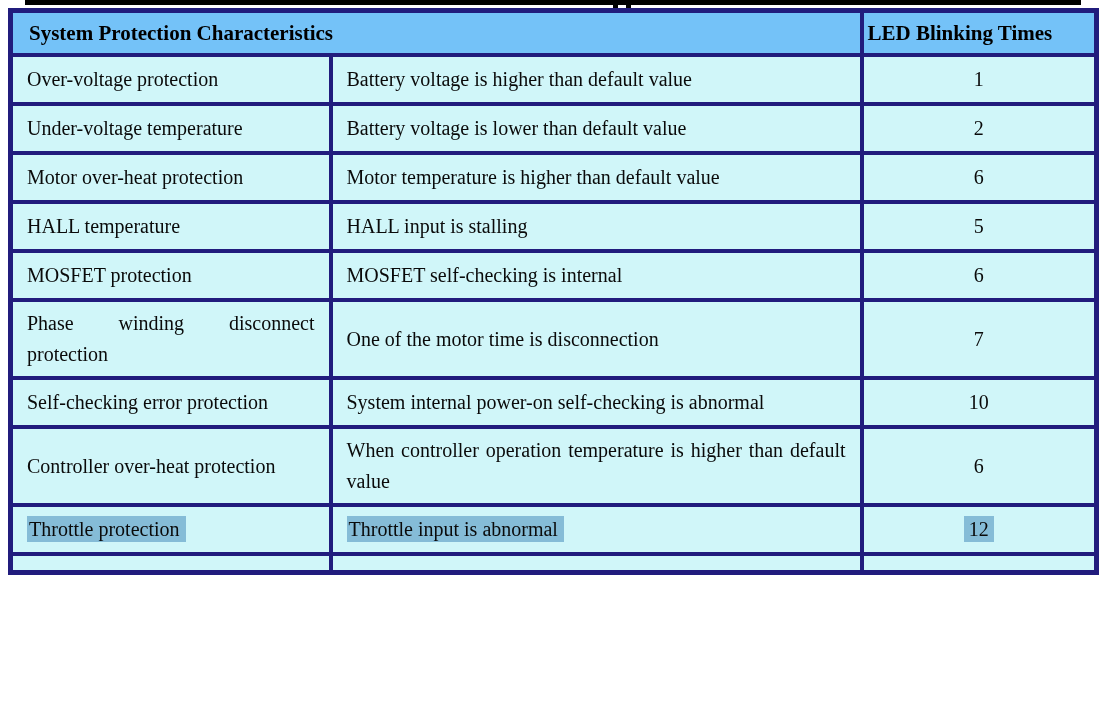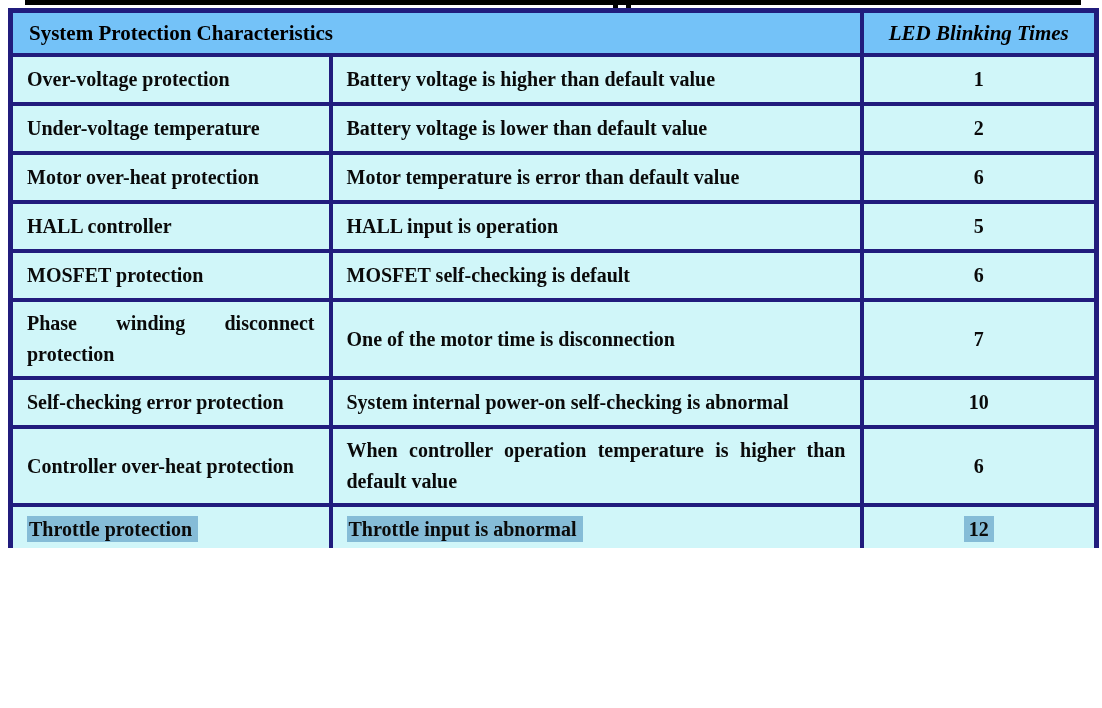--- a/index.html
+++ b/index.html
@@ -5,21 +5,21 @@
   :root{
     --border-navy:#211c7d;
     --header-blue:#74c2f8;
     --cell-cyan:#d0f6f9;
     --selection-highlight:#85bcd7;
     --text-black:#0a0a0a;
   }
   html,body{margin:0;padding:0;background:#ffffff;}
   .stage{
     position:relative;
-    width:1102px;height:548px;
+    width:1102px;height:708px;
     background:#ffffff;
     overflow:hidden;
     font-family:"Liberation Serif","DejaVu Serif",serif;
     color:var(--text-black);
   }
   
   .top-bar{
     position:absolute;left:25px;top:0;
     width:1056px;height:5px;
     background:#000000;
@@ -42,29 +42,28 @@
     overflow:hidden;
   }
   thead th{
     background:var(--header-blue);
     font-size:21px;
     font-weight:bold;
     height:40px;
     color:#000;
   }
   th.main{text-align:left;padding:0 16px;}
-  th.led{text-align:center;padding:0 4px;font-style:italic;}
+  th.led{text-align:left;padding:0 4px;}
   tbody tr{height:49px;}
   tbody td{
     background:var(--cell-cyan);
     font-size:20px;
     line-height:31px;
     padding:6px 14px;
     vertical-align:middle;
-    font-weight:bold;
   }
   td.c1, td.c2{
     text-align:justify;
     text-align-last:left;
     -moz-text-align-last:left;
   }
   td.c3{text-align:center;padding:6px 6px;}
   .hl{
     background:var(--selection-highlight);
     padding:2px 6px 2px 2px;
@@ -117,46 +116,46 @@
       <span class="txt">2</span>
     </td>
   </tr>
 
 
   <tr>
     <td class="c1">
       <span class="txt">Motor over-heat protection</span>
     </td>
     <td class="c2">
-      <span class="txt">Motor temperature is error than default value</span>
+      <span class="txt">Motor temperature is higher than default value</span>
     </td>
     <td class="c3">
       <span class="txt">6</span>
     </td>
   </tr>
 
 
   <tr>
     <td class="c1">
-      <span class="txt">HALL controller</span>
-    </td>
-    <td class="c2">
-      <span class="txt">HALL input is operation</span>
+      <span class="txt">HALL temperature</span>
+    </td>
+    <td class="c2">
+      <span class="txt">HALL input is stalling</span>
     </td>
     <td class="c3">
       <span class="txt">5</span>
     </td>
   </tr>
 
   <tr>
     <td class="c1">
       <span class="txt">MOSFET protection</span>
     </td>
     <td class="c2">
-      <span class="txt">MOSFET self-checking is default</span>
+      <span class="txt">MOSFET self-checking is internal</span>
     </td>
     <td class="c3">
       <span class="txt">6</span>
     </td>
   </tr>
 
   <tr>
     <td class="c1">
       <span class="txt">Phase winding disconnect protection</span>
     </td>

